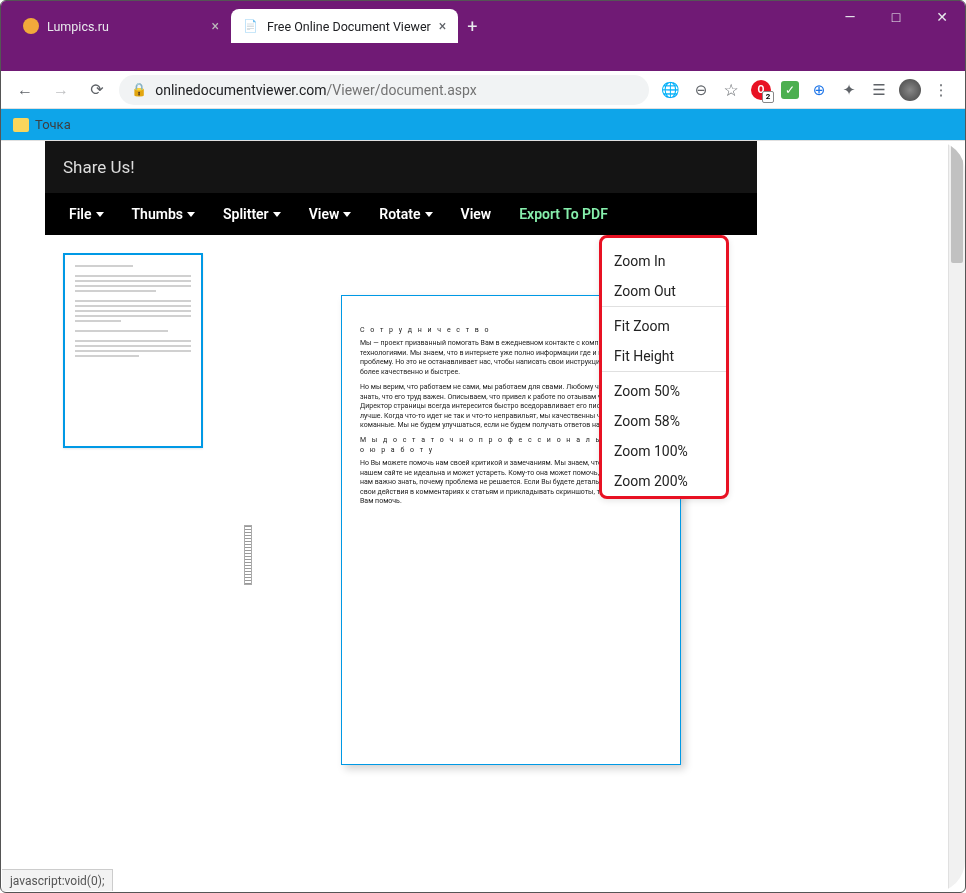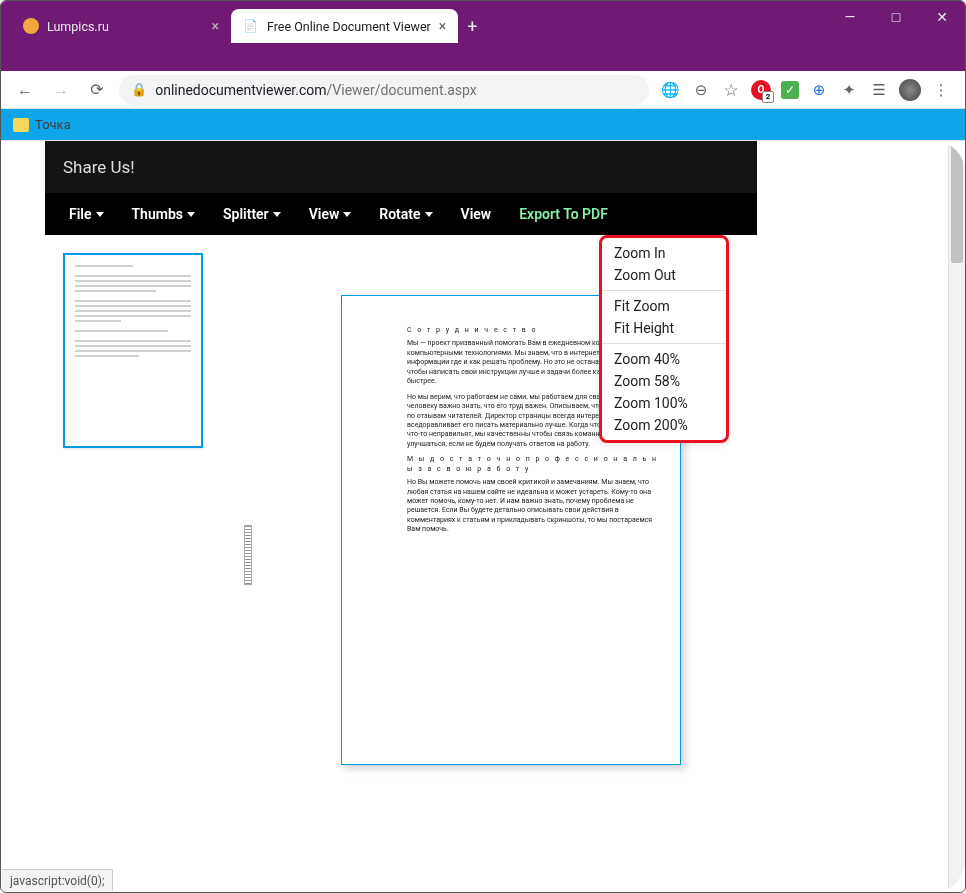--- a/index.html
+++ b/index.html
@@ -56,25 +56,25 @@
 .thumb { width: 140px; height: 195px; border: 2px solid #0099e5; background: #fff; padding: 10px 10px; margin-left: 6px; box-shadow: 0 1px 2px rgba(0,0,0,0.1); }
 .thumb-line { height: 2px; background: #d0d0d0; margin-bottom: 3px; }
 .thumb-para { margin-bottom: 8px; }
 
 .splitter { width: 6px; background: #fff; position: relative; display:flex; align-items:center; justify-content:center; }
 .splitter-handle { position: absolute; top: 290px; width: 8px; height: 60px; background: repeating-linear-gradient(0deg, #999 0, #999 1px, transparent 1px, transparent 3px); border:1px solid #aaa; cursor: col-resize; }
 
 .main-pane { flex: 1; padding: 60px 0 0 90px; position: relative; }
 .page { width: 340px; height: 470px; border: 1px solid #0099e5; background: #fff; box-shadow: 4px 4px 8px rgba(0,0,0,0.18); padding: 30px 18px 18px 18px; }
 .page-text { font-size: 7px; color: #222; line-height: 1.35; font-family: Georgia, serif; }
-.page-text p { margin-bottom: 6px; margin-left: 47px; }
+.page-text p { margin-bottom: 6px; }
 .page-text .hd { letter-spacing: 2px; font-size: 7px; margin-bottom: 4px; }
 
 .dropdown { position: absolute; top: 0px; left: 348px; width: 130px; background: #fff; border: 3px solid #e81123; border-radius: 8px; padding: 4px 0; z-index: 50; box-shadow: 0 2px 6px rgba(0,0,0,0.1); }
-.dd-item { padding: 3px 12px; font-size: 14px; color: #222; cursor: pointer; }
+.dd-item { padding: 3px 12px; font-size: 14px; color: #222; cursor: pointer; margin-top: 8px; }
 .dd-sep { height: 1px; background: #e0e0e0; margin: 4px 0; }
 
 .status-bar { position: absolute; bottom: 1px; left: 1px; height: 22px; background: #f3f3f3; border: 1px solid #ccc; border-left:none; border-bottom:none; padding: 2px 8px; font-size: 12px; color: #555; display: flex; align-items: center; }
 </style>
 </head>
 <body>
 
 <div class="window">
 
   <div class="titlebar">
@@ -214,21 +214,21 @@
               </div>
             </div>
 
             <div class="dropdown">
               <div class="dd-item">Zoom In</div>
               <div class="dd-item">Zoom Out</div>
               <div class="dd-sep"></div>
               <div class="dd-item">Fit Zoom</div>
               <div class="dd-item">Fit Height</div>
               <div class="dd-sep"></div>
-              <div class="dd-item">Zoom 40%</div>
+              <div class="dd-item">Zoom 50%</div>
               <div class="dd-item">Zoom 58%</div>
               <div class="dd-item">Zoom 100%</div>
               <div class="dd-item">Zoom 200%</div>
             </div>
           </div>
         </div>
       </div>
       </div>
     </div>
     <div class="vscroll">

